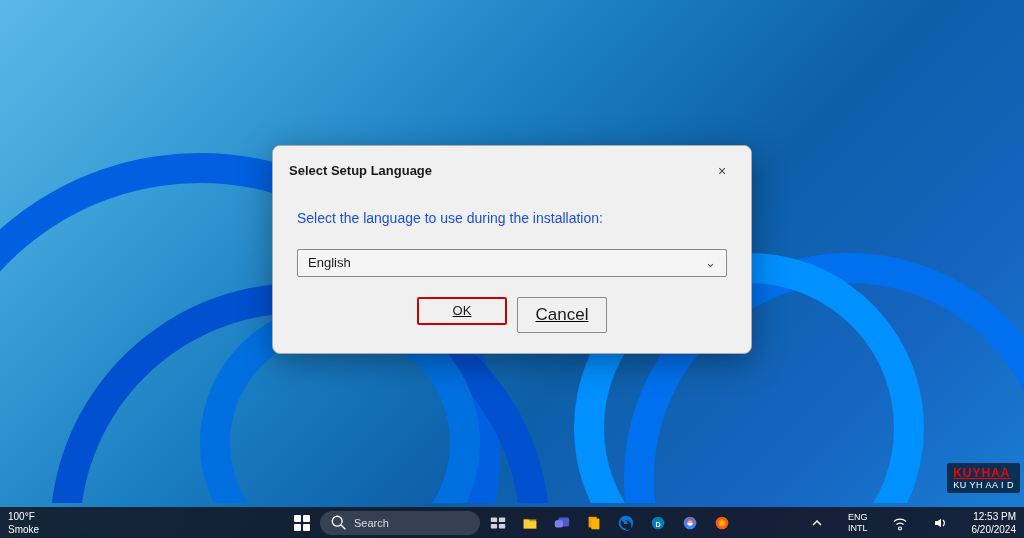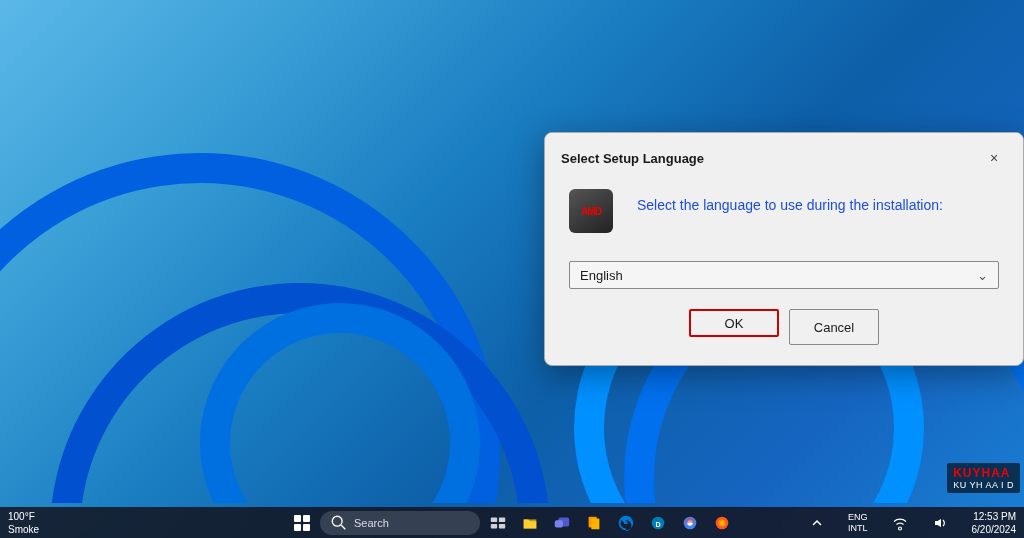--- a/index.html
+++ b/index.html
@@ -182,21 +182,21 @@
 
     
     .dialog-overlay {
       position: absolute;
       top: 0;
       left: 0;
       right: 0;
       bottom: 40px;
       display: flex;
       align-items: center;
-      justify-content: flex-end;
+      justify-content: center;
       z-index: 50;
     }
 
     
     .dialog {
       background: #f0f0f0;
       border: 1px solid #aaa;
       border-radius: 8px;
       box-shadow: 0 8px 32px rgba(0,0,0,0.35);
       width: 480px;
@@ -306,40 +306,41 @@
     .chevron-down {
       color: #555;
       font-size: 13px;
     }
 
     
     .dialog-buttons {
       display: flex;
       justify-content: center;
       gap: 10px;
+      text-decoration: underline;
     }
 
     .btn-ok {
       width: 90px;
       height: 28px;
       background: #f0f0f0;
       border: 2px solid #cc0000;
       border-radius: 2px;
       font-size: 13px;
       color: #1a1a1a;
       cursor: pointer;
     }
 
     .btn-cancel {
       width: 90px;
       height: 36px;
       background: #f0f0f0;
       border: 1px solid #888;
       border-radius: 2px;
-      font-size: 13px;
+      font-size: 17px;
       color: #1a1a1a;
       cursor: pointer;
     }
 
     
     .watermark {
       position: absolute;
       bottom: 45px;
       right: 4px;
       background: rgba(0,0,0,0.6);
@@ -347,20 +348,21 @@
       border-radius: 2px;
       z-index: 200;
     }
 
     .watermark-text1 {
       color: #e00;
       font-weight: 900;
       font-size: 12px;
       letter-spacing: 1px;
       line-height: 1.2;
+      text-decoration: underline;
     }
 
     .watermark-text2 {
       color: #fff;
       font-size: 9px;
       letter-spacing: 0.5px;
     }
 
     
     .tb-icon-svg {
@@ -387,26 +389,20 @@
 
       <div class="dialog-titlebar">
         <span class="dialog-title">Select Setup Language</span>
         <button class="close-btn">×</button>
       </div>
 
       <div class="dialog-body">
 
         <div class="dialog-top">
 
-          <div class="app-icon-graphic">
-            <div class="icon-shadow"></div>
-            <div class="icon-box">
-              <span class="icon-amd-text">AMD</span>
-            </div>
-          </div>
 
           <p class="dialog-message">Select the language to use during the installation:</p>
         </div>
 
         <div class="language-dropdown">
           <span>English</span>
           <span class="chevron-down">⌄</span>
         </div>
 
         <div class="dialog-buttons">

